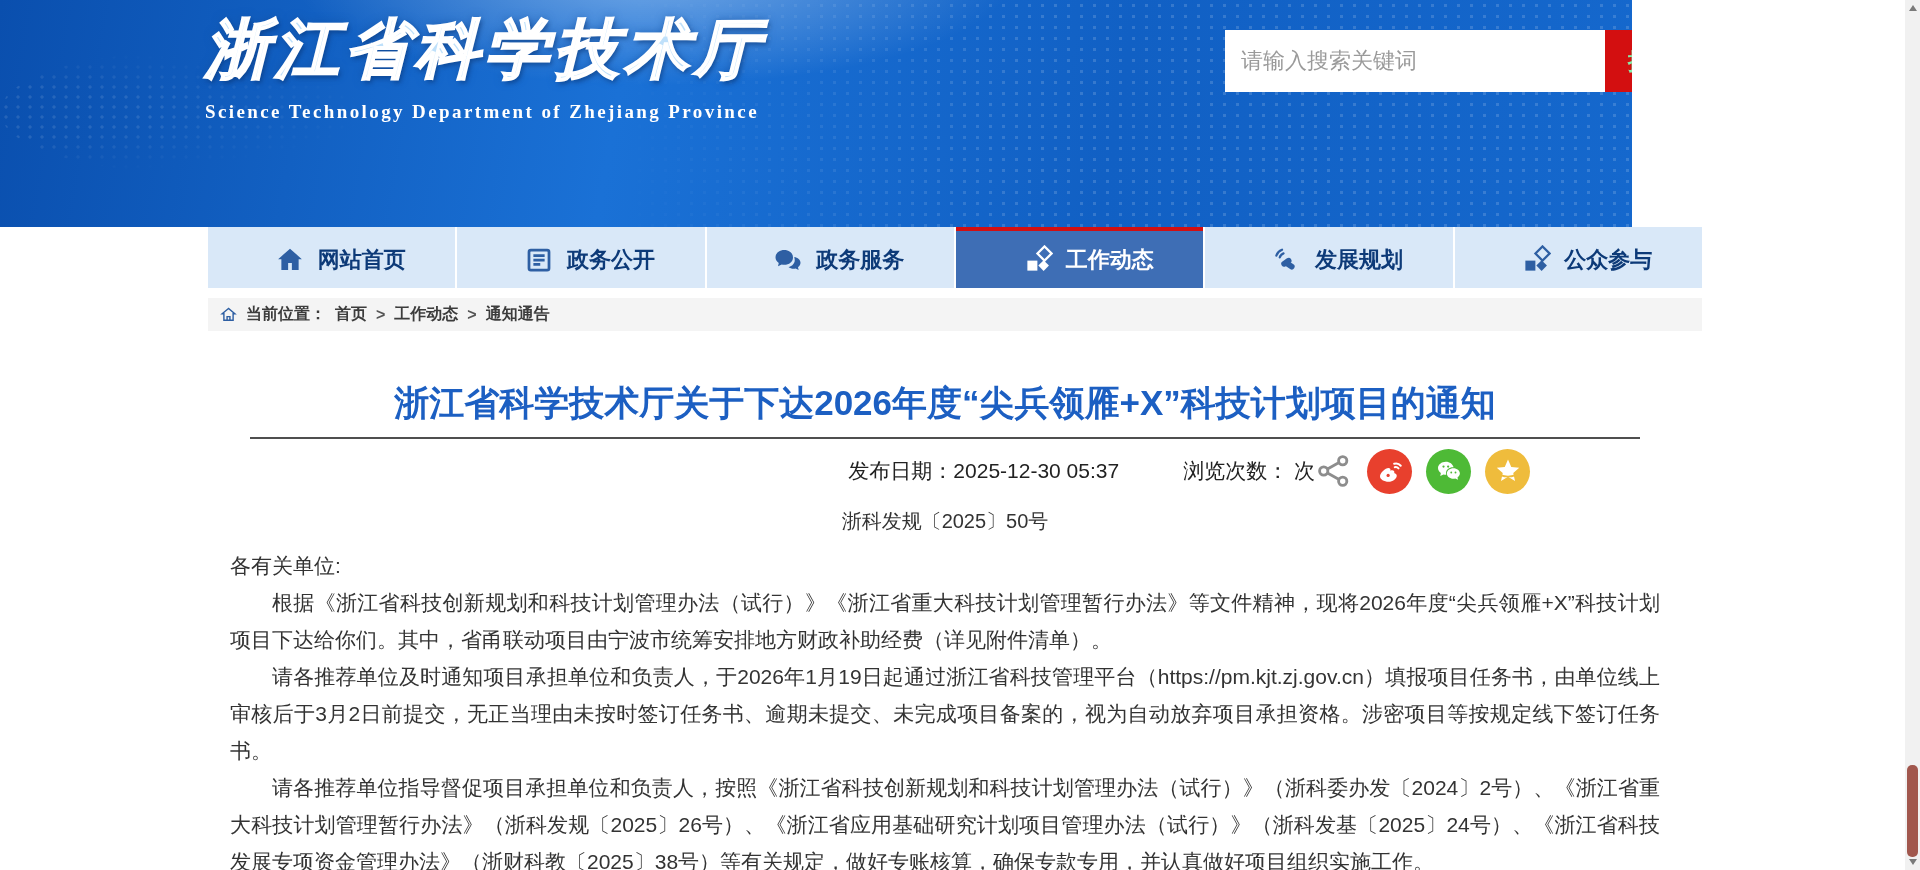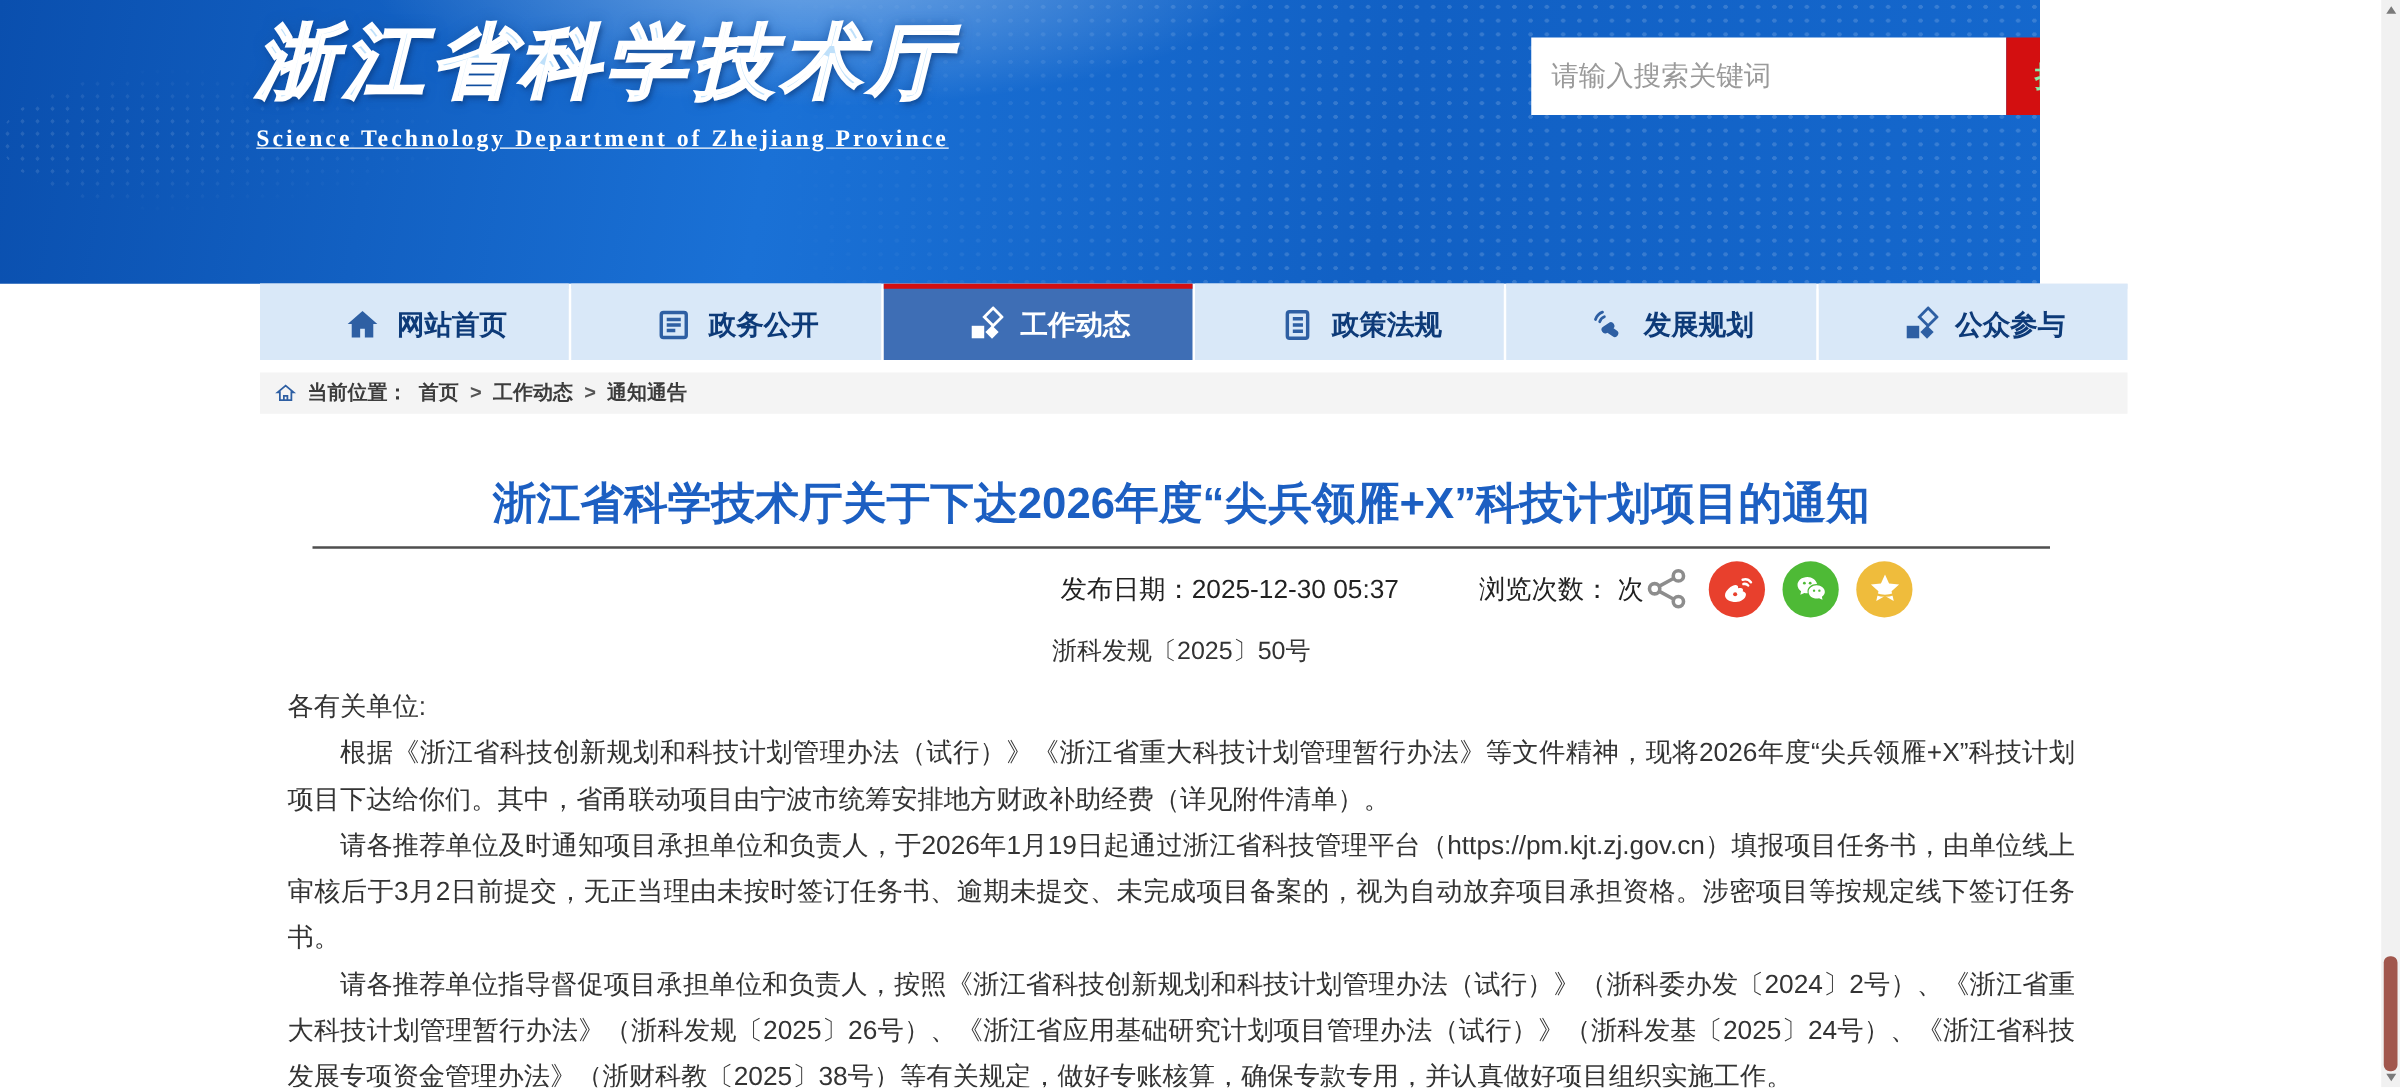--- a/index.html
+++ b/index.html
@@ -34,21 +34,21 @@
   .logo { position:absolute; left:205px; top:6px; z-index:2; }
   .logo-cn {
     font-family:"DejaVu Serif","Liberation Serif",serif;
     font-size:64px; font-weight:bold; font-style:italic;
     color:#bfe0fa; -webkit-text-stroke:2px #ffffff;
     text-shadow:0 0 10px rgba(20,80,160,.8), 2px 3px 4px rgba(0,30,80,.45);
     letter-spacing:6px; white-space:nowrap;
   }
   .logo-en {
     margin-top:8px; font-family:"Liberation Serif","DejaVu Serif",serif;
-    font-size:19px; font-weight:bold; color:#ffffff; letter-spacing:2.4px; white-space:nowrap;text-decoration:underline;
+    font-size:19px; font-weight:bold; color:#ffffff; letter-spacing:2.4px; white-space:nowrap;
   }
   .search-box { position:absolute; left:1225px; top:30px; height:62px; display:flex; z-index:3; }
   .search-input {
     width:380px; height:62px; border:none; outline:none; background:#ffffff;
     padding:0 16px; font-size:22px; color:#6d28d9; font-family:inherit;
   }
   .search-input::placeholder { color:#9a9a9a; }
   .search-btn {
     width:96px; height:62px; border:none; background:#d30f10; color:#86efac;
     font-size:23px; font-weight:bold; cursor:pointer; font-family:inherit; letter-spacing:2px;
@@ -140,38 +140,38 @@
     </div>
     <div class="nav-item">
       <span class="nav-ico">
         <svg viewBox="0 0 24 24" fill="none" stroke="currentColor" stroke-width="2.2">
           <rect x="4" y="4" width="16" height="16" rx="1.5"></rect>
           <path d="M7.5 8.5h9M7.5 12h9M7.5 15.5h5.5"></path>
         </svg>
       </span>
       <span>政务公开</span>
     </div>
+    <div class="nav-item">
+      <span class="nav-ico">
+        <svg viewBox="0 0 24 24" fill="currentColor">
+          <path d="M9 4C5.1 4 2 6.6 2 9.8c0 1.8 1 3.4 2.6 4.5L4 17l3-1.4c.6.1 1.3.2 2 .2 3.9 0 7-2.6 7-5.9S12.9 4 9 4z"></path>
+          <path d="M17 9.5c2.8.3 5 2.3 5 4.7 0 1.4-.8 2.7-2 3.6l.5 2.2-2.4-1.2c-.5.1-1 .2-1.6.2-1.6 0-3-.5-4.1-1.4 2.9-.6 5-2.8 5-5.4 0-.9-.2-1.8-.4-2.7z"></path>
+        </svg>
+      </span>
+      <span>政务服务</span>
+    </div>
     <div class="nav-item active">
       <span class="nav-ico">
         <svg viewBox="0 0 24 24">
           <rect x="13.2" y="2.8" width="8" height="8" transform="rotate(45 17.2 6.8)" fill="none" stroke="currentColor" stroke-width="1.8"></rect>
           <rect x="3.5" y="12.5" width="8" height="8" fill="currentColor"></rect>
           <rect x="13.5" y="13.5" width="6" height="6" transform="rotate(45 16.5 16.5)" fill="currentColor"></rect>
         </svg>
       </span>
       <span>工作动态</span>
-    </div>
-    <div class="nav-item">
-      <span class="nav-ico">
-        <svg viewBox="0 0 24 24" fill="none" stroke="currentColor" stroke-width="2.2">
-          <rect x="5.5" y="3.5" width="13" height="17" rx="1.5"></rect>
-          <path d="M9 8h6.5M9 12h6.5M9 16h6.5"></path>
-        </svg>
-      </span>
-      <span>政策法规</span>
     </div>
     <div class="nav-item">
       <span class="nav-ico">
         <svg viewBox="0 0 24 24">
           <path d="M3.5 8.5A7.5 7.5 0 0 1 8 3.8" fill="none" stroke="currentColor" stroke-width="1.8" stroke-linecap="round"></path>
           <path d="M6.2 9.9A5 5 0 0 1 9.2 6.7" fill="none" stroke="currentColor" stroke-width="1.8" stroke-linecap="round"></path>
           <rect x="7" y="11.5" width="9" height="4.6" rx="2.3" transform="rotate(-35 11.5 13.8)" fill="currentColor"></rect>
           <rect x="9.5" y="13.8" width="9" height="4.6" rx="2.3" transform="rotate(35 14 16.1)" fill="currentColor"></rect>
         </svg>
       </span>

